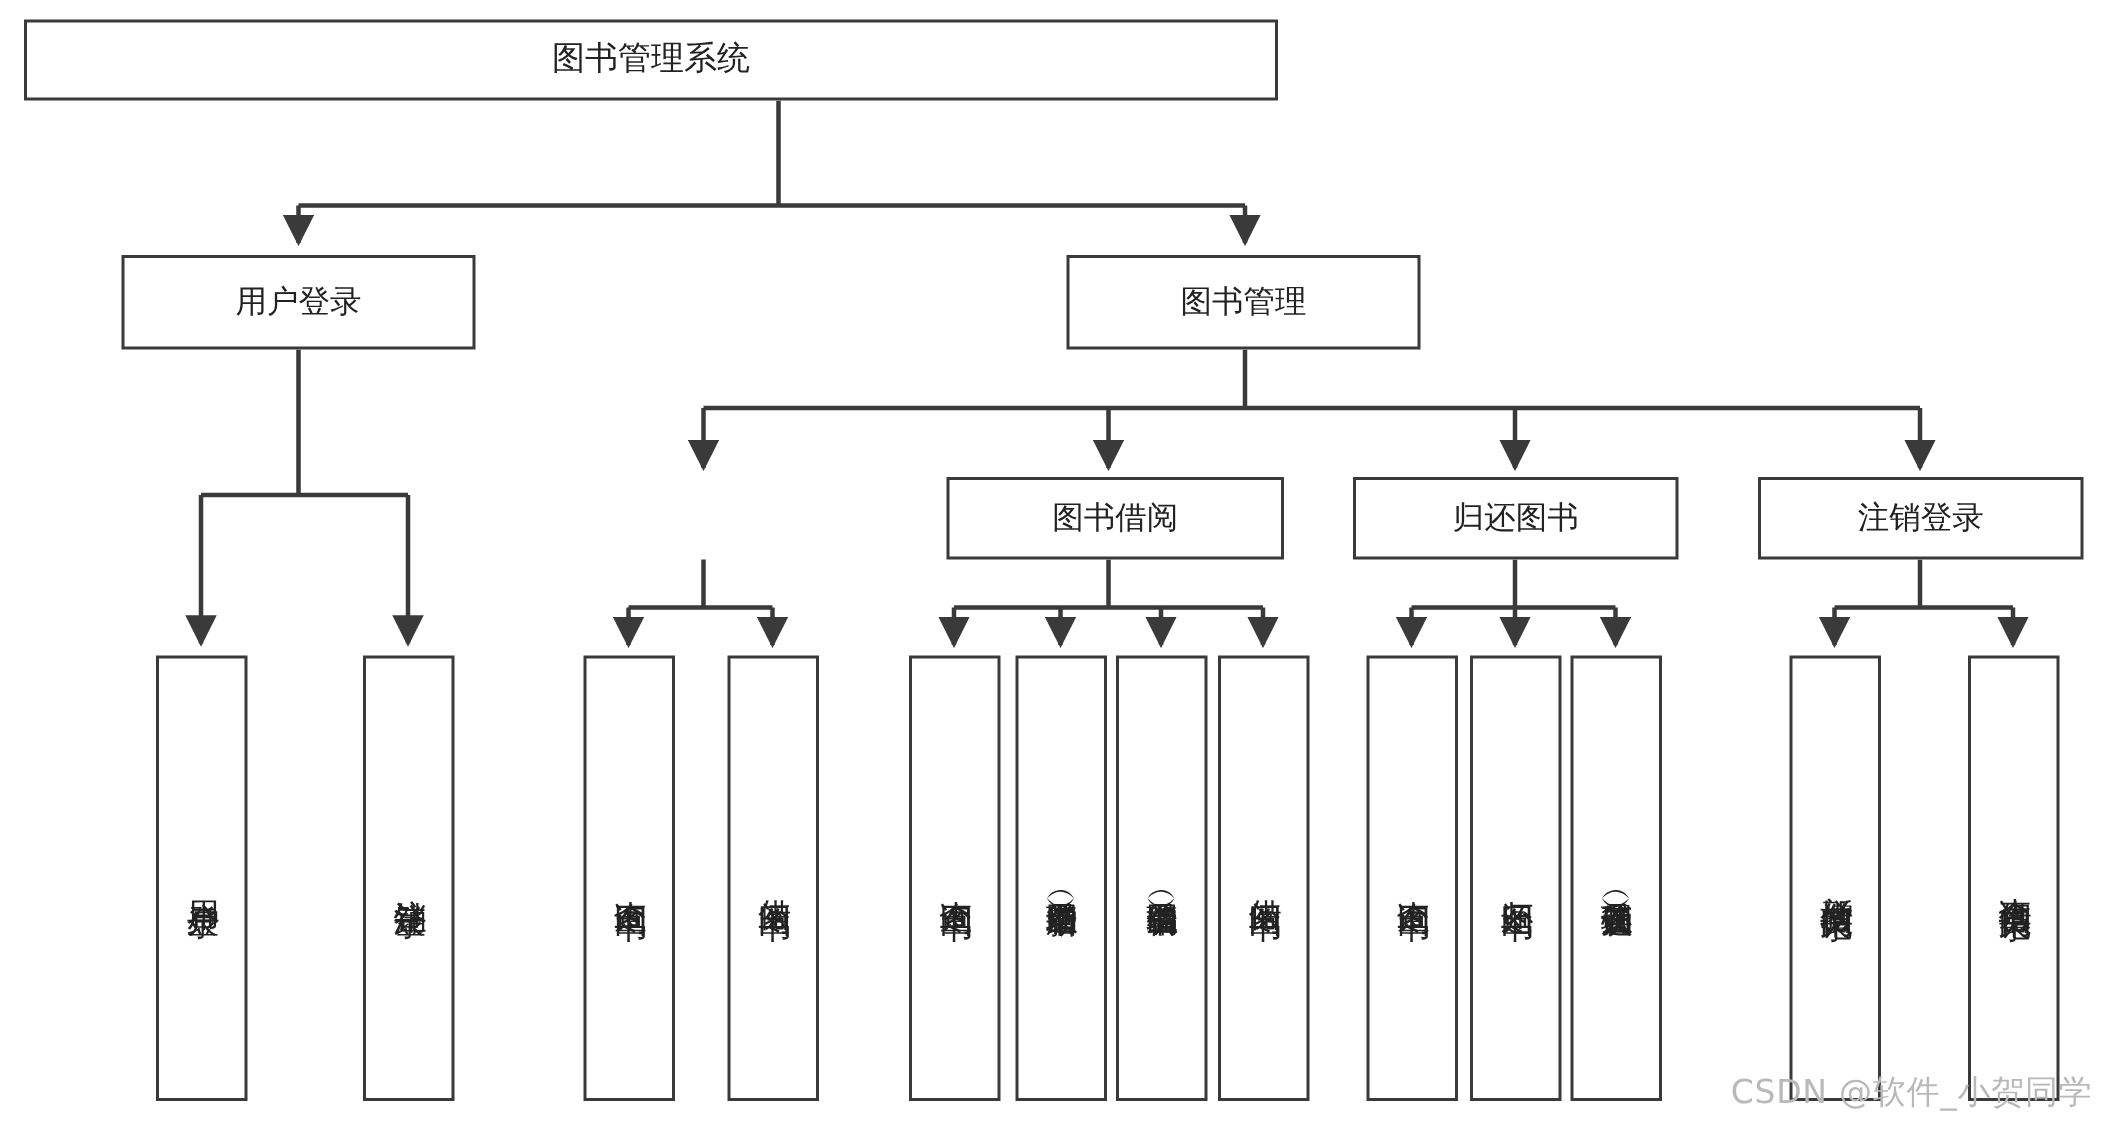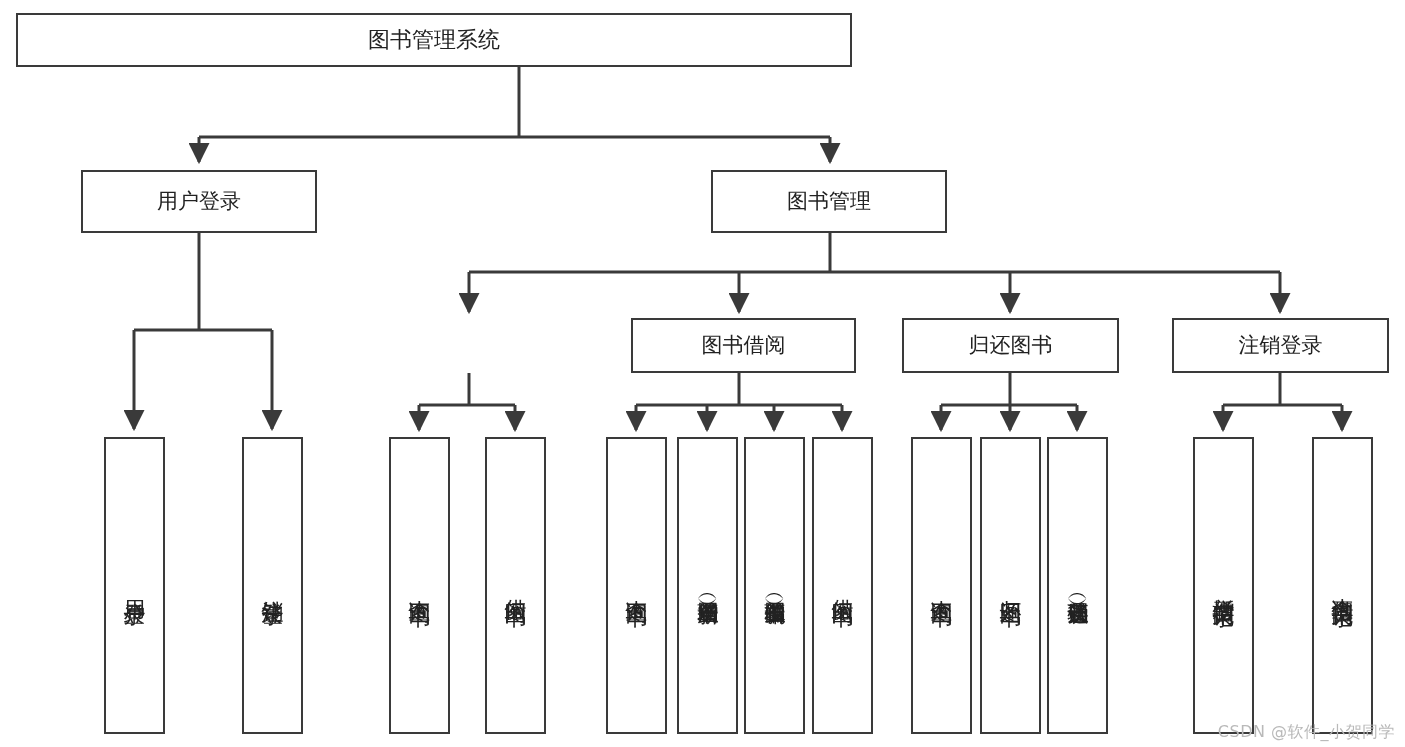--- a/index.html
+++ b/index.html
@@ -53,21 +53,21 @@
     white-space: nowrap;
   }
   .node-v.tight {
     letter-spacing: 0px;
     font-size: 21px;
   }
   .watermark {
     position: absolute;
     right: 10px;
     bottom: 4px;
-    font-size: 16px;
+    font-size: 22px;
     color: #b9b9b9;
     letter-spacing: 0.5px;
     white-space: nowrap;
   }
 </style>
 </head>
 <body>
 
 <div id="diagram-root">
 

